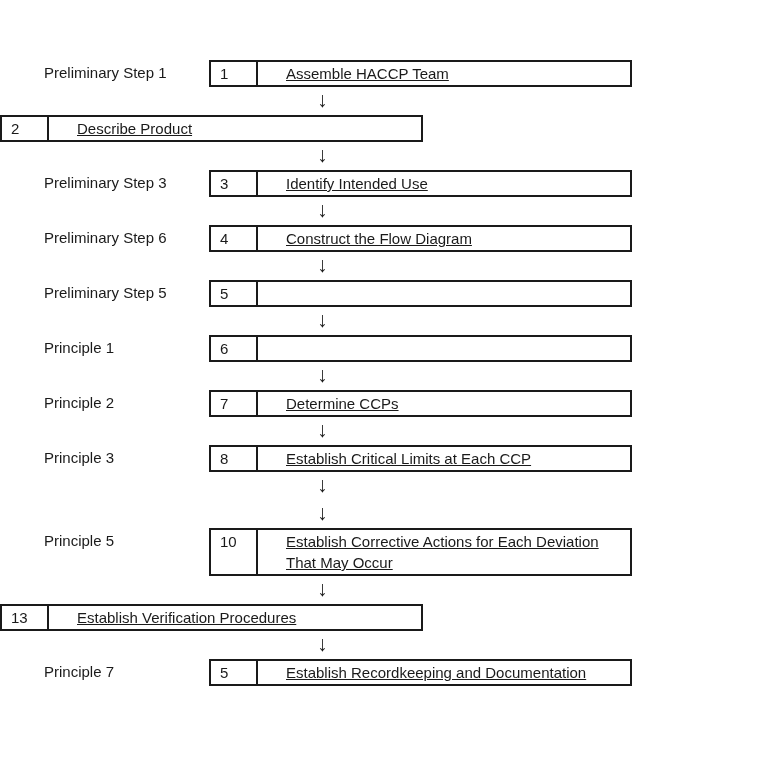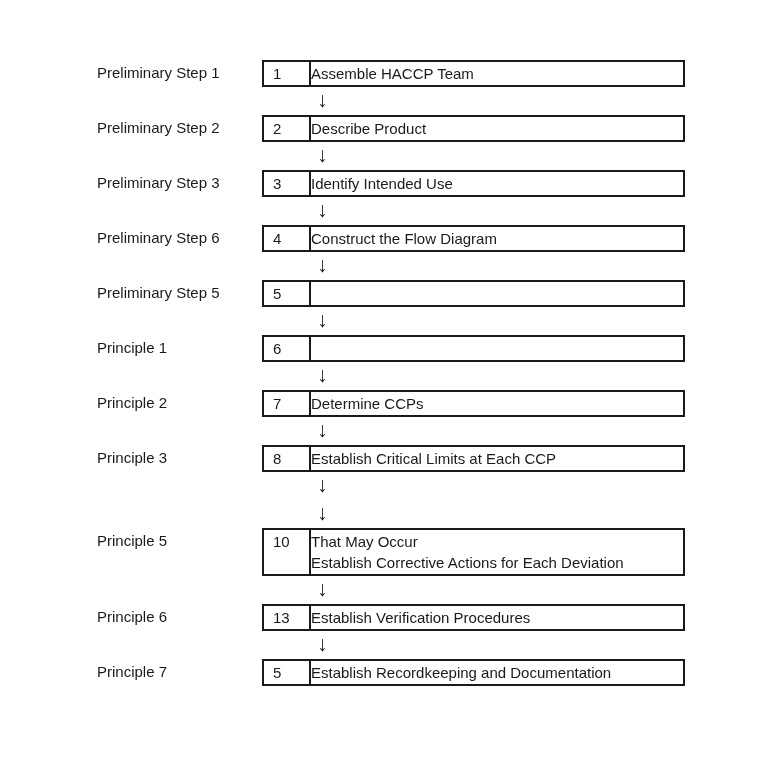--- a/index.html
+++ b/index.html
@@ -16,21 +16,21 @@
     color: #1a1a1a;
     box-sizing: border-box;
     padding-top: 60px;
     overflow: hidden;
   }
   .row {
     display: flex;
     align-items: flex-start;
   }
   .label {
-    margin-left: 97px;
+    margin-left: 44px;
     width: 165px;
     font-size: 15px;
     line-height: 25px;
     white-space: nowrap;
   }
   .box {
     width: 423px;
     border: 2px solid #1a1a1a;
     display: flex;
     box-sizing: border-box;
@@ -40,23 +40,24 @@
     width: 47px;
     flex: 0 0 47px;
     border-right: 2px solid #1a1a1a;
     padding: 1px 0 1px 9px;
     font-size: 15px;
     line-height: 21px;
     box-sizing: border-box;
   }
   .text {
     flex: 1;
-    padding: 1px 4px 1px 0;
+    padding: 1px 4px 1px 28px;
     font-size: 15px;
     line-height: 21px;
+    text-decoration: underline;
   }
   .arrow {
     margin-left: 317px;
     height: 28px;
     font-size: 21px;
     line-height: 26px;
     font-weight: bold;
   }
 </style>
 </head>
@@ -72,21 +73,20 @@
         <div class="text">
               <div>Assemble HACCP Team</div>
             </div>
       </div>
     </div>
     <div class="arrow">↓</div>
   </div>
 
   <div class="row-group">
     <div class="row">
-      <div class="label">Preliminary Step 2</div>
       <div class="box">
         <div class="num">2</div>
         <div class="text">
               <div>Describe Product</div>
             </div>
       </div>
     </div>
     <div class="arrow">↓</div>
   </div>
 
@@ -165,31 +165,30 @@
   <div class="row-group">
     <div class="arrow">↓</div>
   </div>
 
   <div class="row-group">
     <div class="row">
       <div class="label">Principle 5</div>
       <div class="box">
         <div class="num">10</div>
         <div class="text">
+              <div>Establish Corrective Actions for Each Deviation</div>
               <div>That May Occur</div>
-              <div>Establish Corrective Actions for Each Deviation</div>
-            </div>
-      </div>
-    </div>
-    <div class="arrow">↓</div>
-  </div>
-
-  <div class="row-group">
-    <div class="row">
-      <div class="label">Principle 6</div>
+            </div>
+      </div>
+    </div>
+    <div class="arrow">↓</div>
+  </div>
+
+  <div class="row-group">
+    <div class="row">
       <div class="box">
         <div class="num">13</div>
         <div class="text">
               <div>Establish Verification Procedures</div>
             </div>
       </div>
     </div>
     <div class="arrow">↓</div>
   </div>
 

